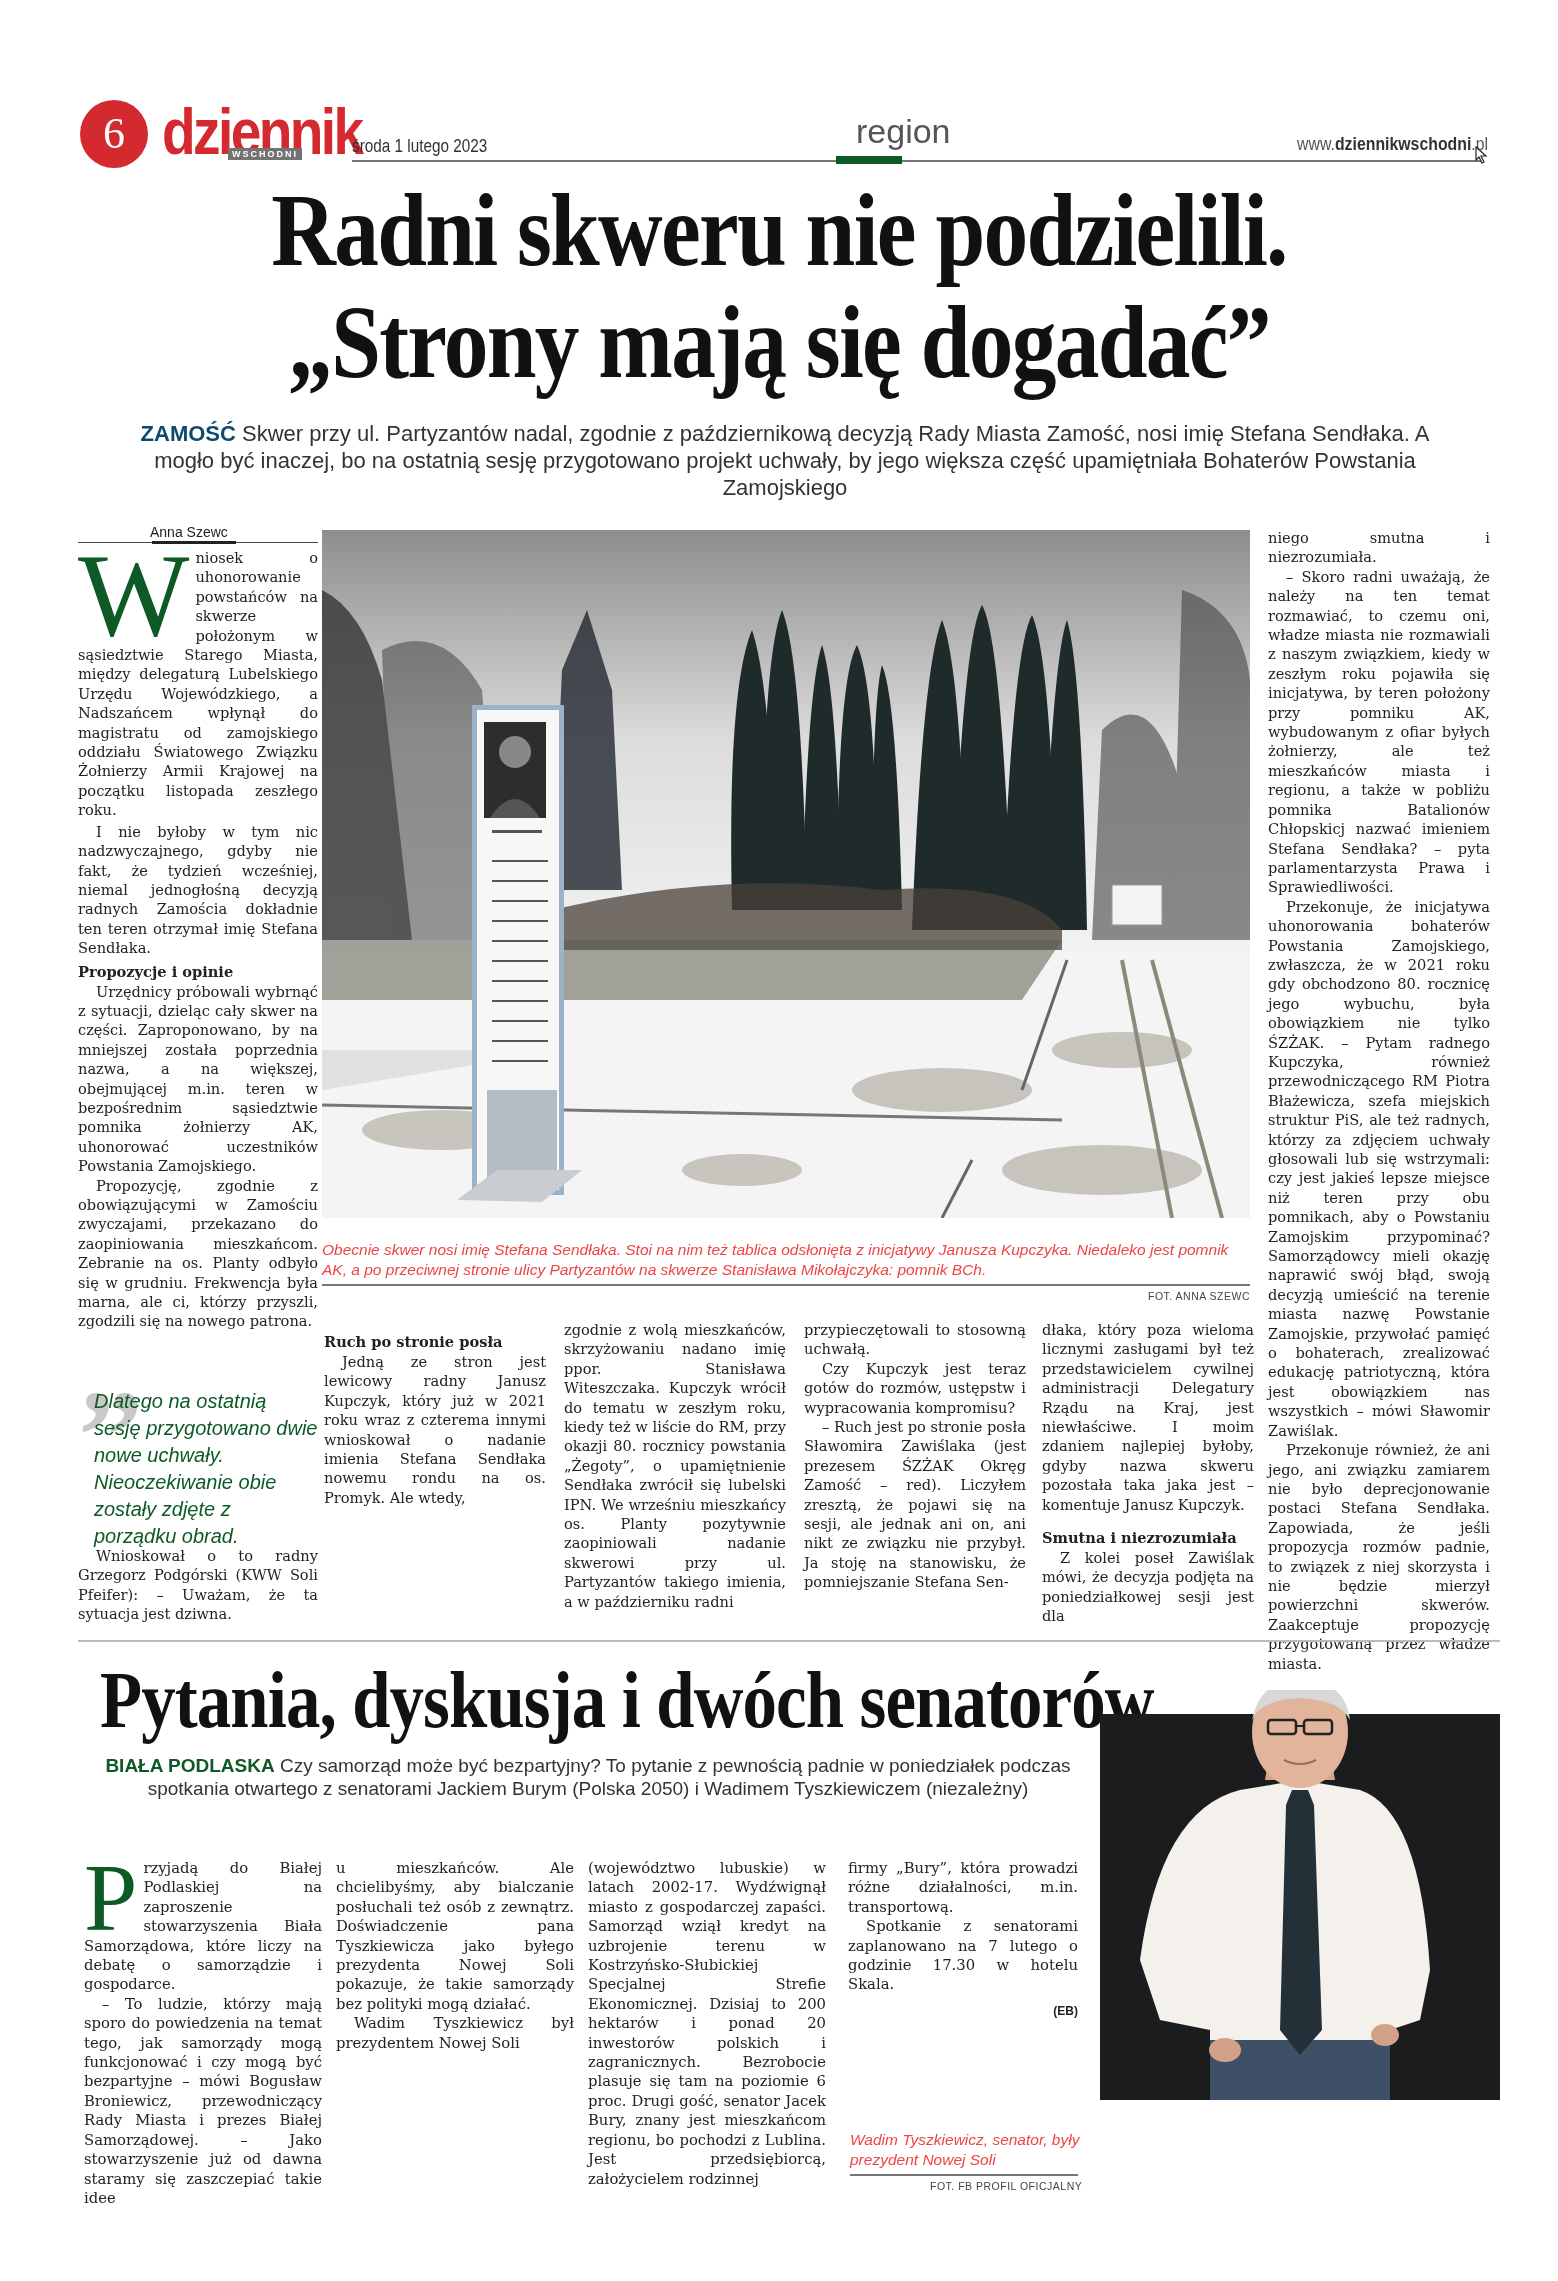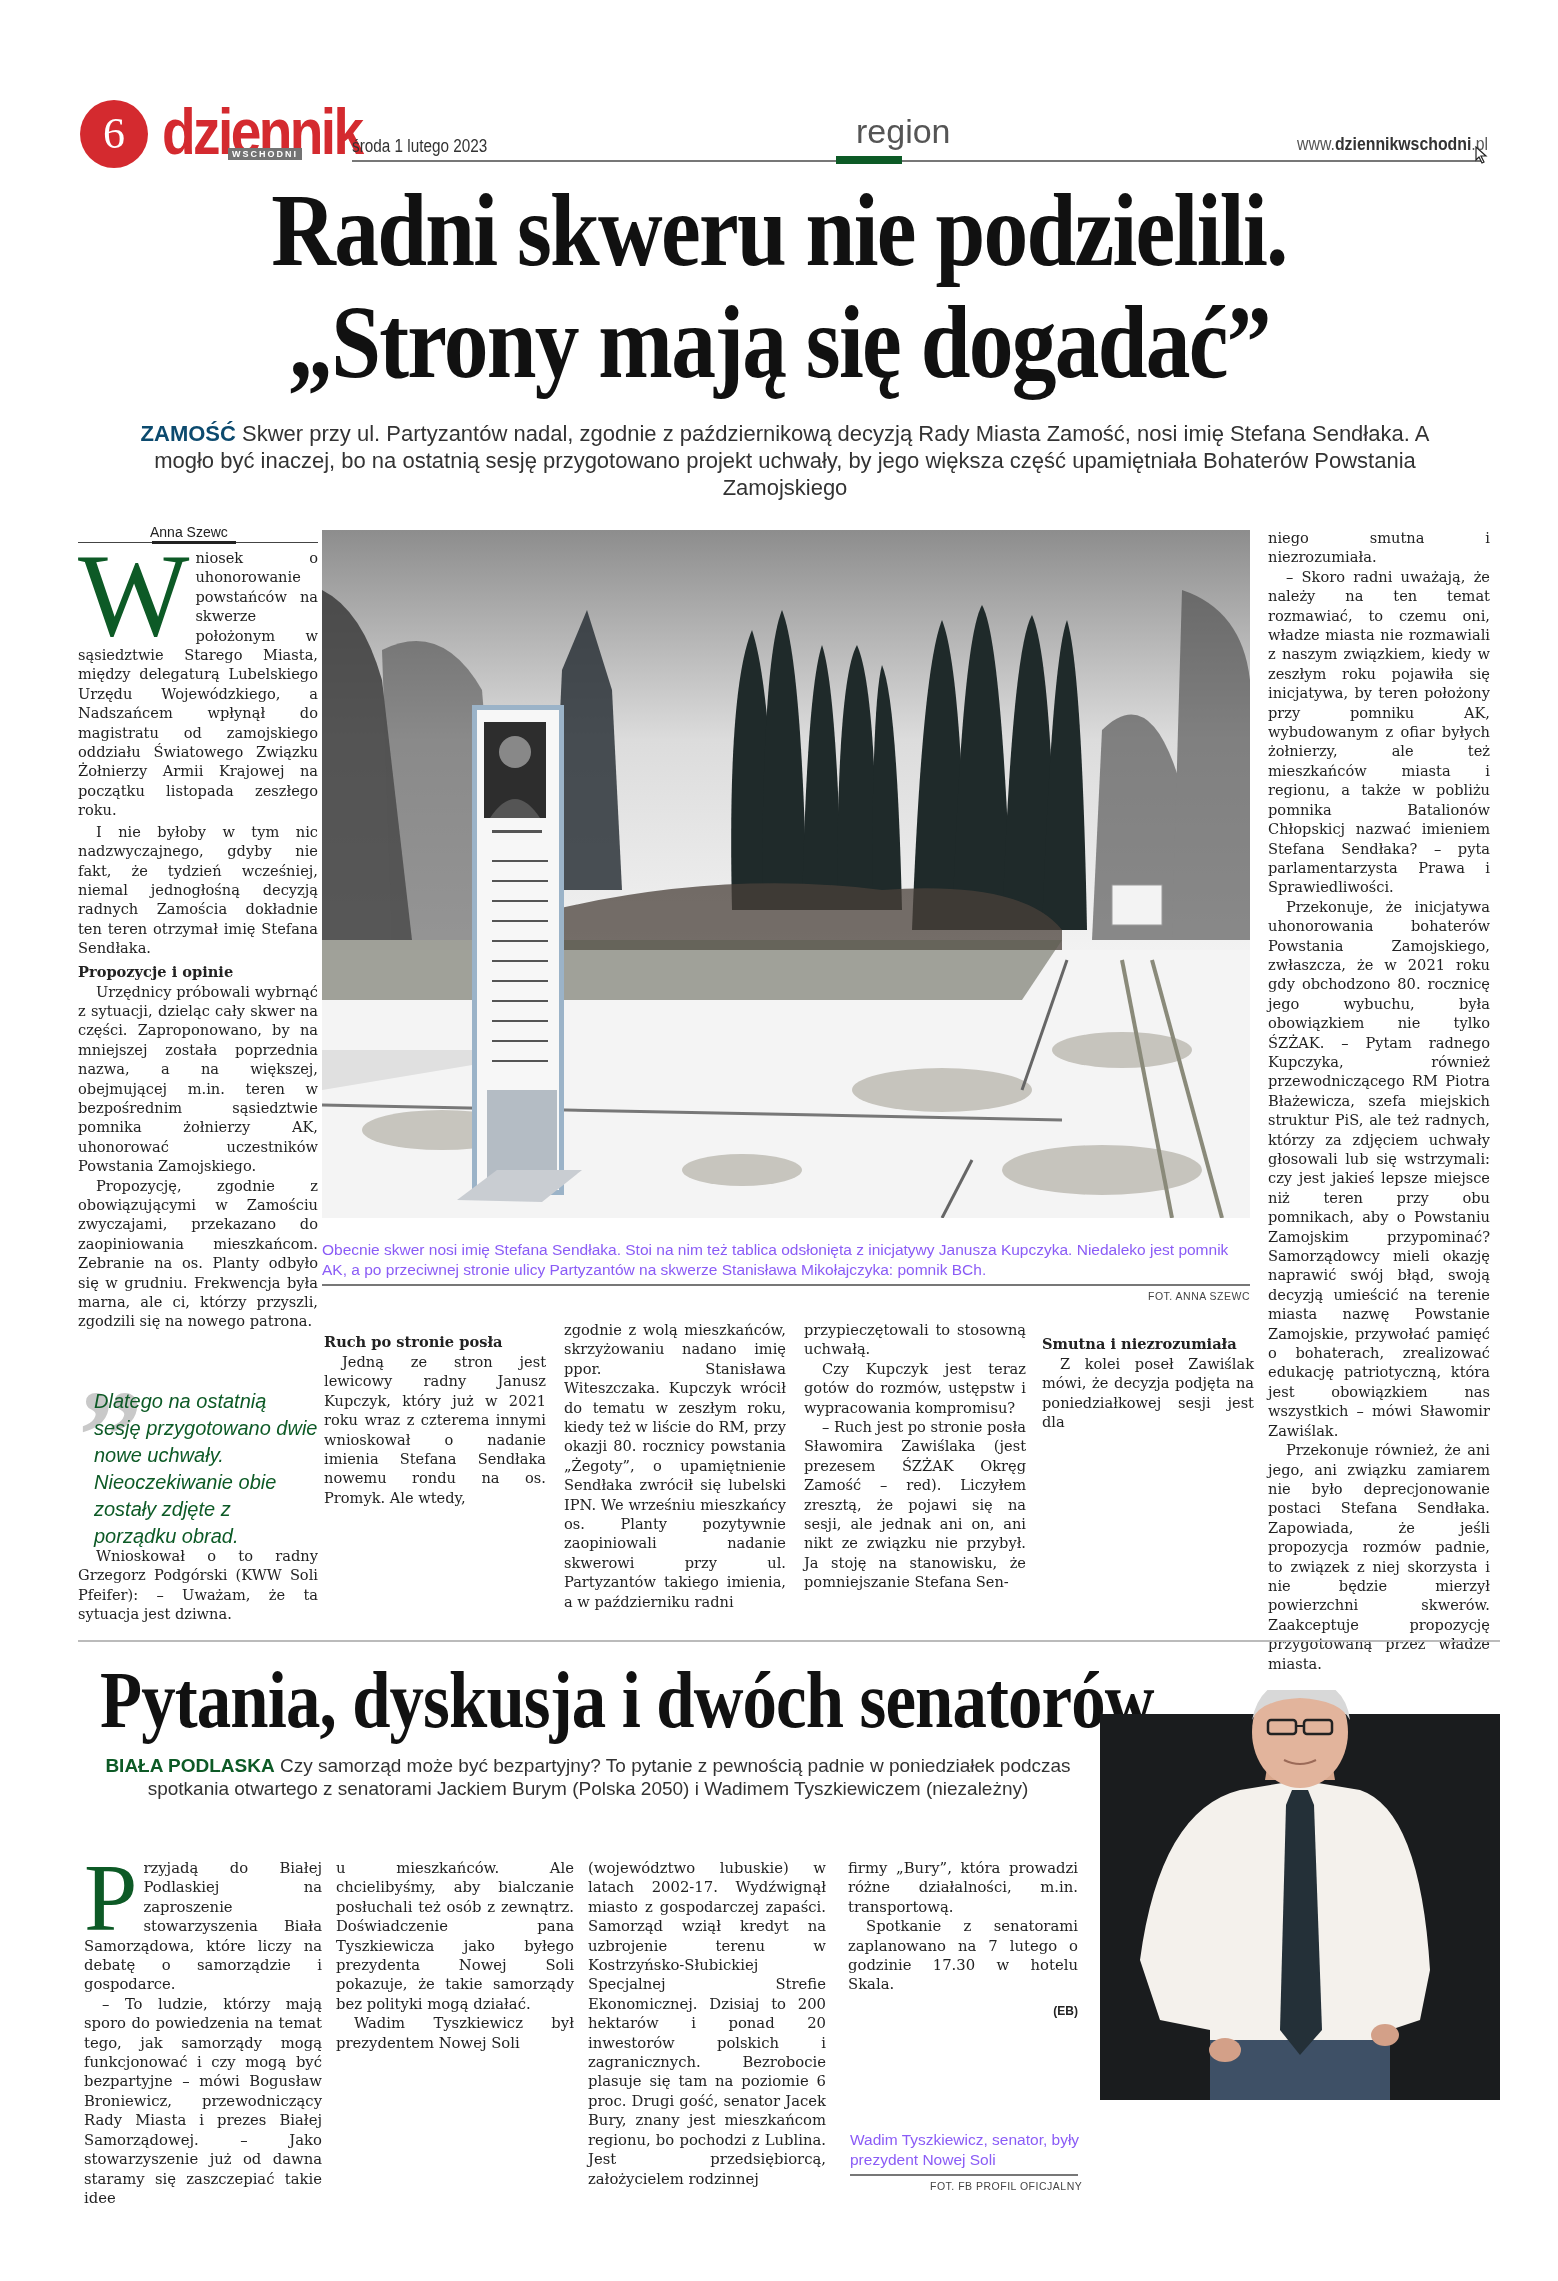--- a/index.html
+++ b/index.html
@@ -36,21 +36,21 @@
   .byline-rule { position: absolute; left: 78px; top: 542px; width: 240px; height: 1px; background: #444; }
   .byline-rule-dark { position: absolute; left: 152px; top: 541px; width: 84px; height: 3px; background: #222; }
   .dropcap { float: left; font-family: "Liberation Serif", serif; color: #0d5a26; font-size: 118px; line-height: 88px; margin: 4px 6px 0 0; }
 
   .pullquote { position: absolute; left: 78px; top: 1388px; width: 240px; }
   .pq-mark { position: absolute; left: 0; top: -8px; font-family: "Liberation Serif", serif; font-size: 130px; line-height: 110px; color: #c9c9c9; font-weight: bold; }
   .pq-text { position: relative; padding-left: 16px; font-family: "Liberation Sans", sans-serif; font-style: italic; font-size: 20px; line-height: 27px; color: #0d5a26; }
 
   
   .photo1 { position: absolute; left: 322px; top: 530px; width: 928px; height: 688px; overflow: hidden; background: #e8e8e8; }
-  .caption { position: absolute; font-family: "Liberation Sans", sans-serif; font-size: 15.5px; line-height: 20px; color: #8b5cf6; }
+  .caption { position: absolute; font-family: "Liberation Sans", sans-serif; font-size: 15.5px; line-height: 20px; color: #ef4444; font-style: italic; }
   .caption-rule { position: absolute; height: 2px; background: #777; }
   .credit { position: absolute; font-family: "Liberation Sans", sans-serif; font-size: 10.5px; color: #444; letter-spacing: 0.5px; }
 
   
   .article-divider { position: absolute; left: 78px; top: 1640px; width: 1422px; height: 2px; background: #bbb; }
 
   
   .h2 { position: absolute; left: 100px; top: 1660px; width: 1340px; text-align: left; font-family: "Liberation Serif", serif; font-weight: bold; font-size: 80px; line-height: 1; color: #111; letter-spacing: -1px; transform: scaleX(0.86); transform-origin: left top; white-space: nowrap; }
   .lead2 { position: absolute; left: 88px; top: 1754px; width: 1000px; text-align: center; font-family: "Liberation Sans", sans-serif; font-size: 19px; line-height: 23px; color: #333; }
   .lead2 .kicker { color: #0d5a26; font-weight: bold; }
@@ -191,20 +191,21 @@
 </div>
 <div class="col" style="left:564px; top:1320px; width:222px;">
   <p class="noindent">zgodnie z wolą mieszkańców, skrzyżowaniu nadano imię ppor. Stanisława Witeszczaka. Kupczyk wrócił do tematu w zeszłym roku, kiedy też w liście do RM, przy okazji 80. rocznicy powstania „Żegoty”, o upamiętnienie Sendłaka zwrócił się lubelski IPN. We wrześniu mieszkańcy os. Planty pozytywnie zaopiniowali nadanie skwerowi przy ul. Partyzantów takiego imienia, a w październiku radni</p>
 </div>
 <div class="col" style="left:804px; top:1320px; width:222px;">
   <p class="noindent">przypieczętowali to stosowną uchwałą.</p>
   <p>Czy Kupczyk jest teraz gotów do rozmów, ustępstw i wypracowania kompromisu?</p>
   <p>– Ruch jest po stronie posła Sławomira Zawiślaka (jest prezesem ŚZŻAK Okręg Zamość – red). Liczyłem zresztą, że pojawi się na sesji, ale jednak ani on, ani nikt ze związku nie przybył. Ja stoję na stanowisku, że pomniejszanie Stefana Sen-</p>
 </div>
 <div class="col" style="left:1042px; top:1320px; width:212px;">
+  <p class="noindent">dłaka, który poza wieloma licznymi zasługami był też przedstawicielem cywilnej administracji Delegatury Rządu na Kraj, jest niewłaściwe. I moim zdaniem najlepiej byłoby, gdyby nazwa skweru pozostała taka jaka jest – komentuje Janusz Kupczyk.</p>
   <h4 style="margin-top:14px;">Smutna i niezrozumiała</h4>
   <p>Z kolei poseł Zawiślak mówi, że decyzja podjęta na poniedziałkowej sesji jest dla</p>
 </div>
 
 <div class="col" style="left:1268px; top:528px; width:222px;">
   <p class="noindent">niego smutna i niezrozumiała.</p>
   <p>– Skoro radni uważają, że należy na ten temat rozmawiać, to czemu oni, władze miasta nie rozmawiali z naszym związkiem, kiedy w zeszłym roku pojawiła się inicjatywa, by teren położony przy pomniku AK, wybudowanym z ofiar byłych żołnierzy, ale też mieszkańców miasta i regionu, a także w pobliżu pomnika Batalionów Chłopskicj nazwać imieniem Stefana Sendłaka? – pyta parlamentarzysta Prawa i Sprawiedliwości.</p>
   <p>Przekonuje, że inicjatywa uhonorowania bohaterów Powstania Zamojskiego, zwłaszcza, że w 2021 roku gdy obchodzono 80. rocznicę jego wybuchu, była obowiązkiem nie tylko ŚZŻAK. – Pytam radnego Kupczyka, również przewodniczącego RM Piotra Błażewicza, szefa miejskich struktur PiS, ale też radnych, którzy za zdjęciem uchwały głosowali lub się wstrzymali: czy jest jakieś lepsze miejsce niż teren przy obu pomnikach, aby o Powstaniu Zamojskim przypominać? Samorządowcy mieli okazję naprawić swój błąd, swoją decyzją umieścić na terenie miasta nazwę Powstanie Zamojskie, przywołać pamięć o bohaterach, zrealizować edukację patriotyczną, która jest obowiązkiem nas wszystkich – mówi Sławomir Zawiślak.</p>
   <p>Przekonuje również, że ani jego, ani związku zamiarem nie było deprecjonowanie postaci Stefana Sendłaka. Zapowiada, że jeśli propozycja rozmów padnie, to związek z niej skorzysta i nie będzie mierzył powierzchni skwerów. Zaakceptuje propozycję przygotowaną przez władze miasta.</p>
 </div>

